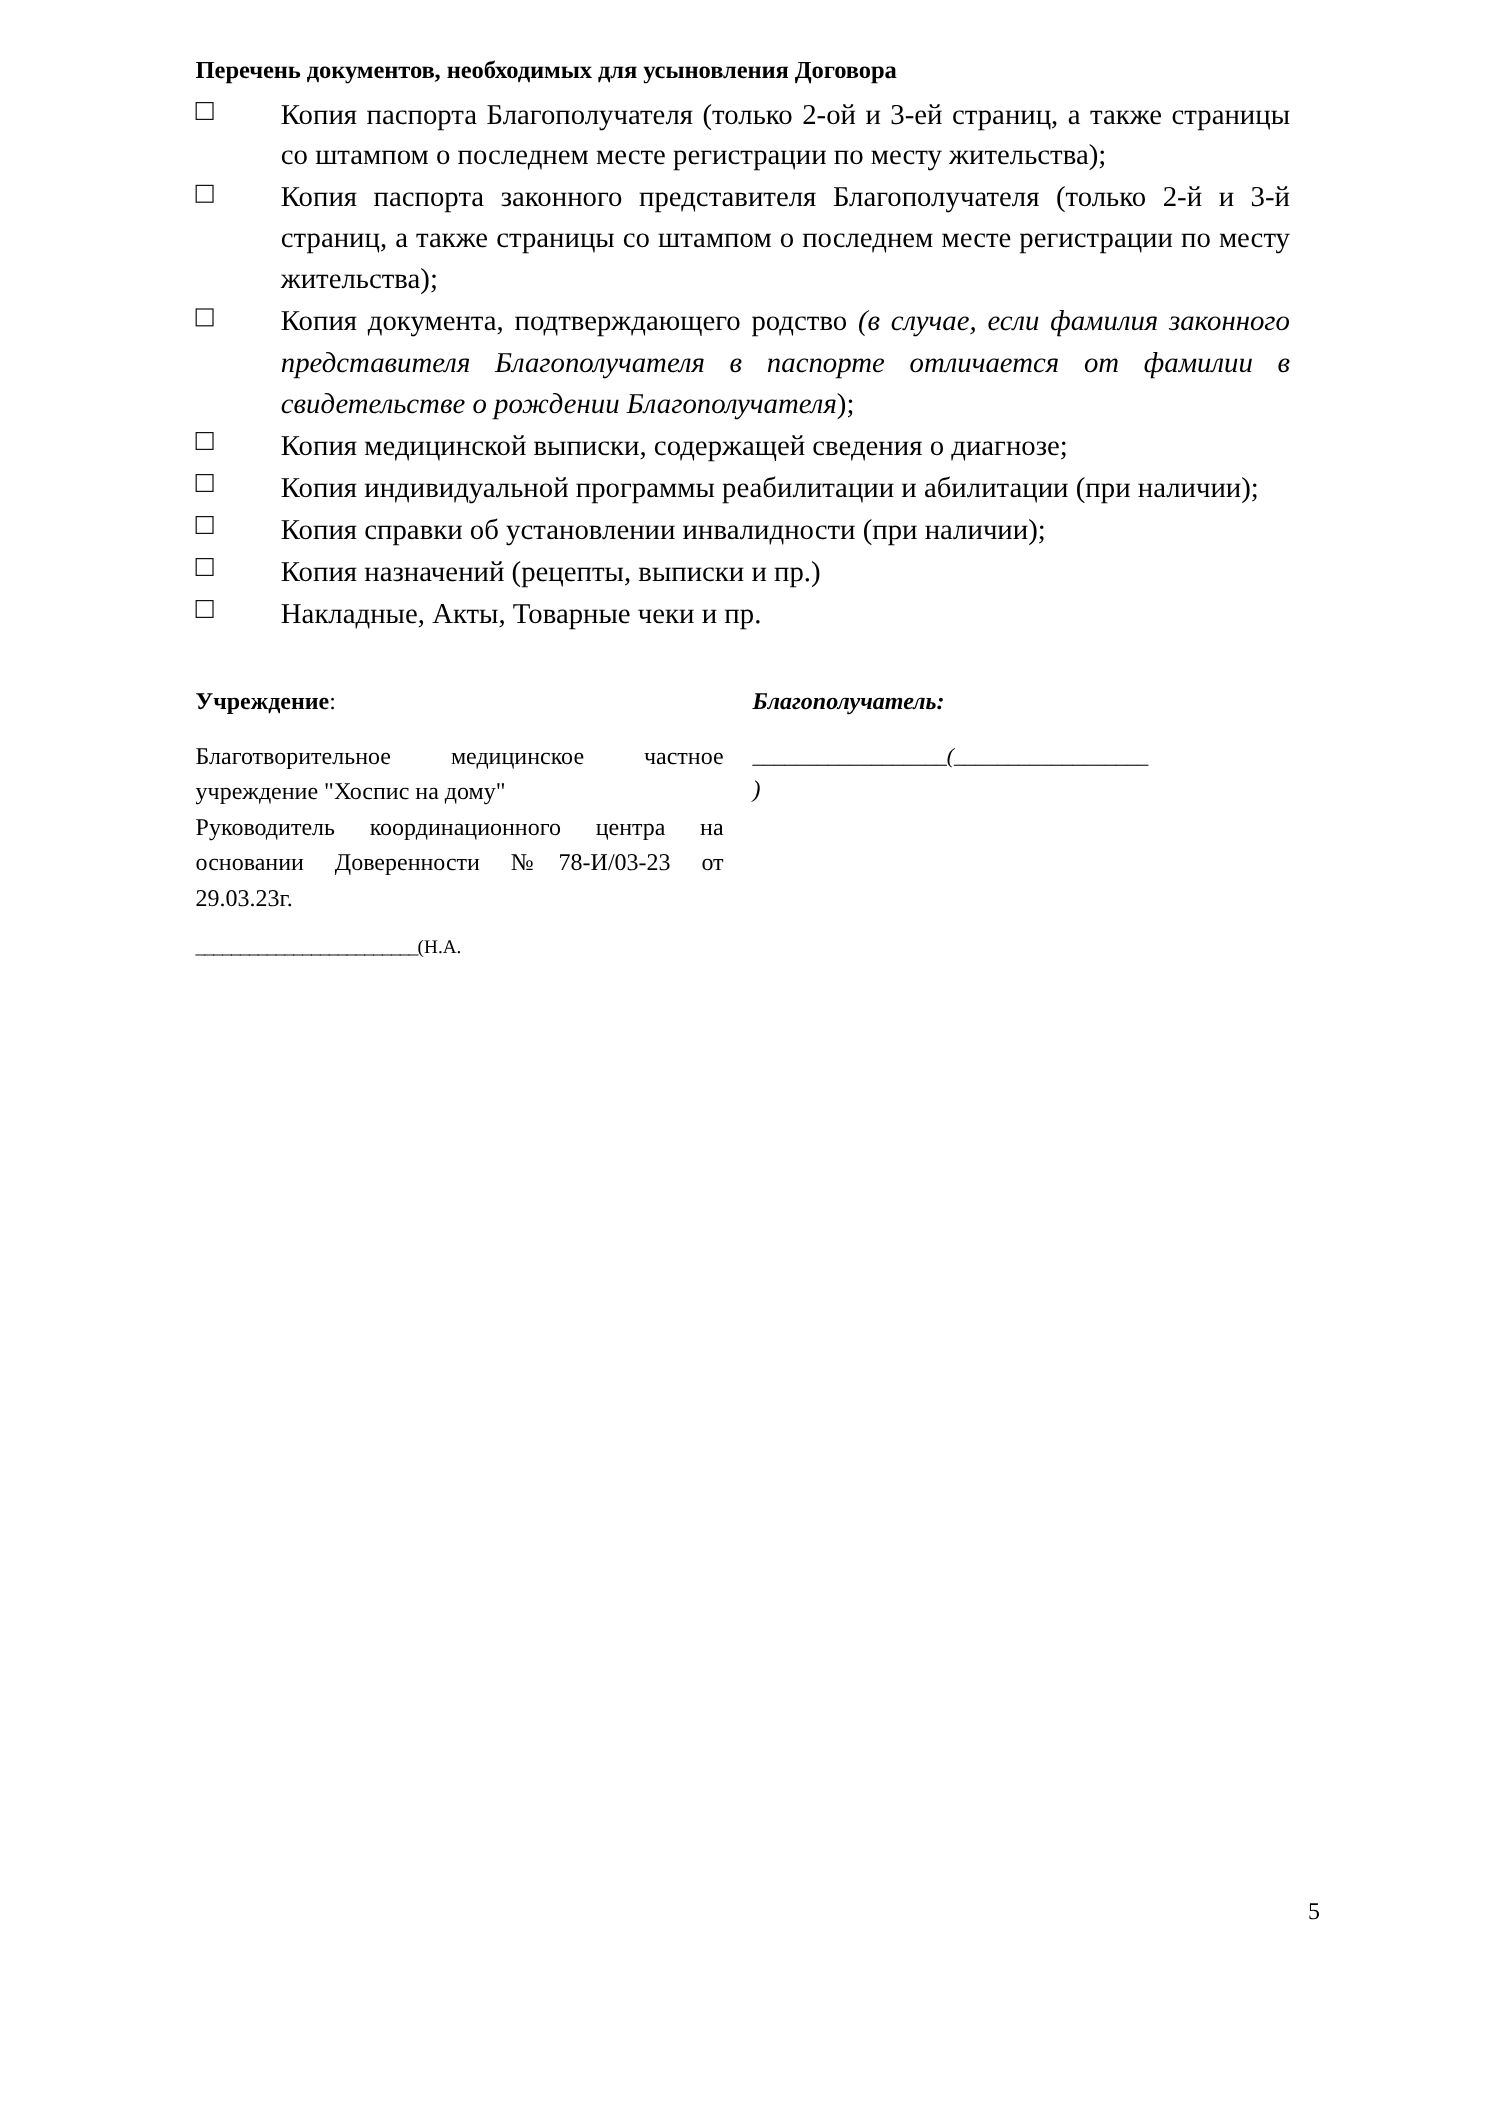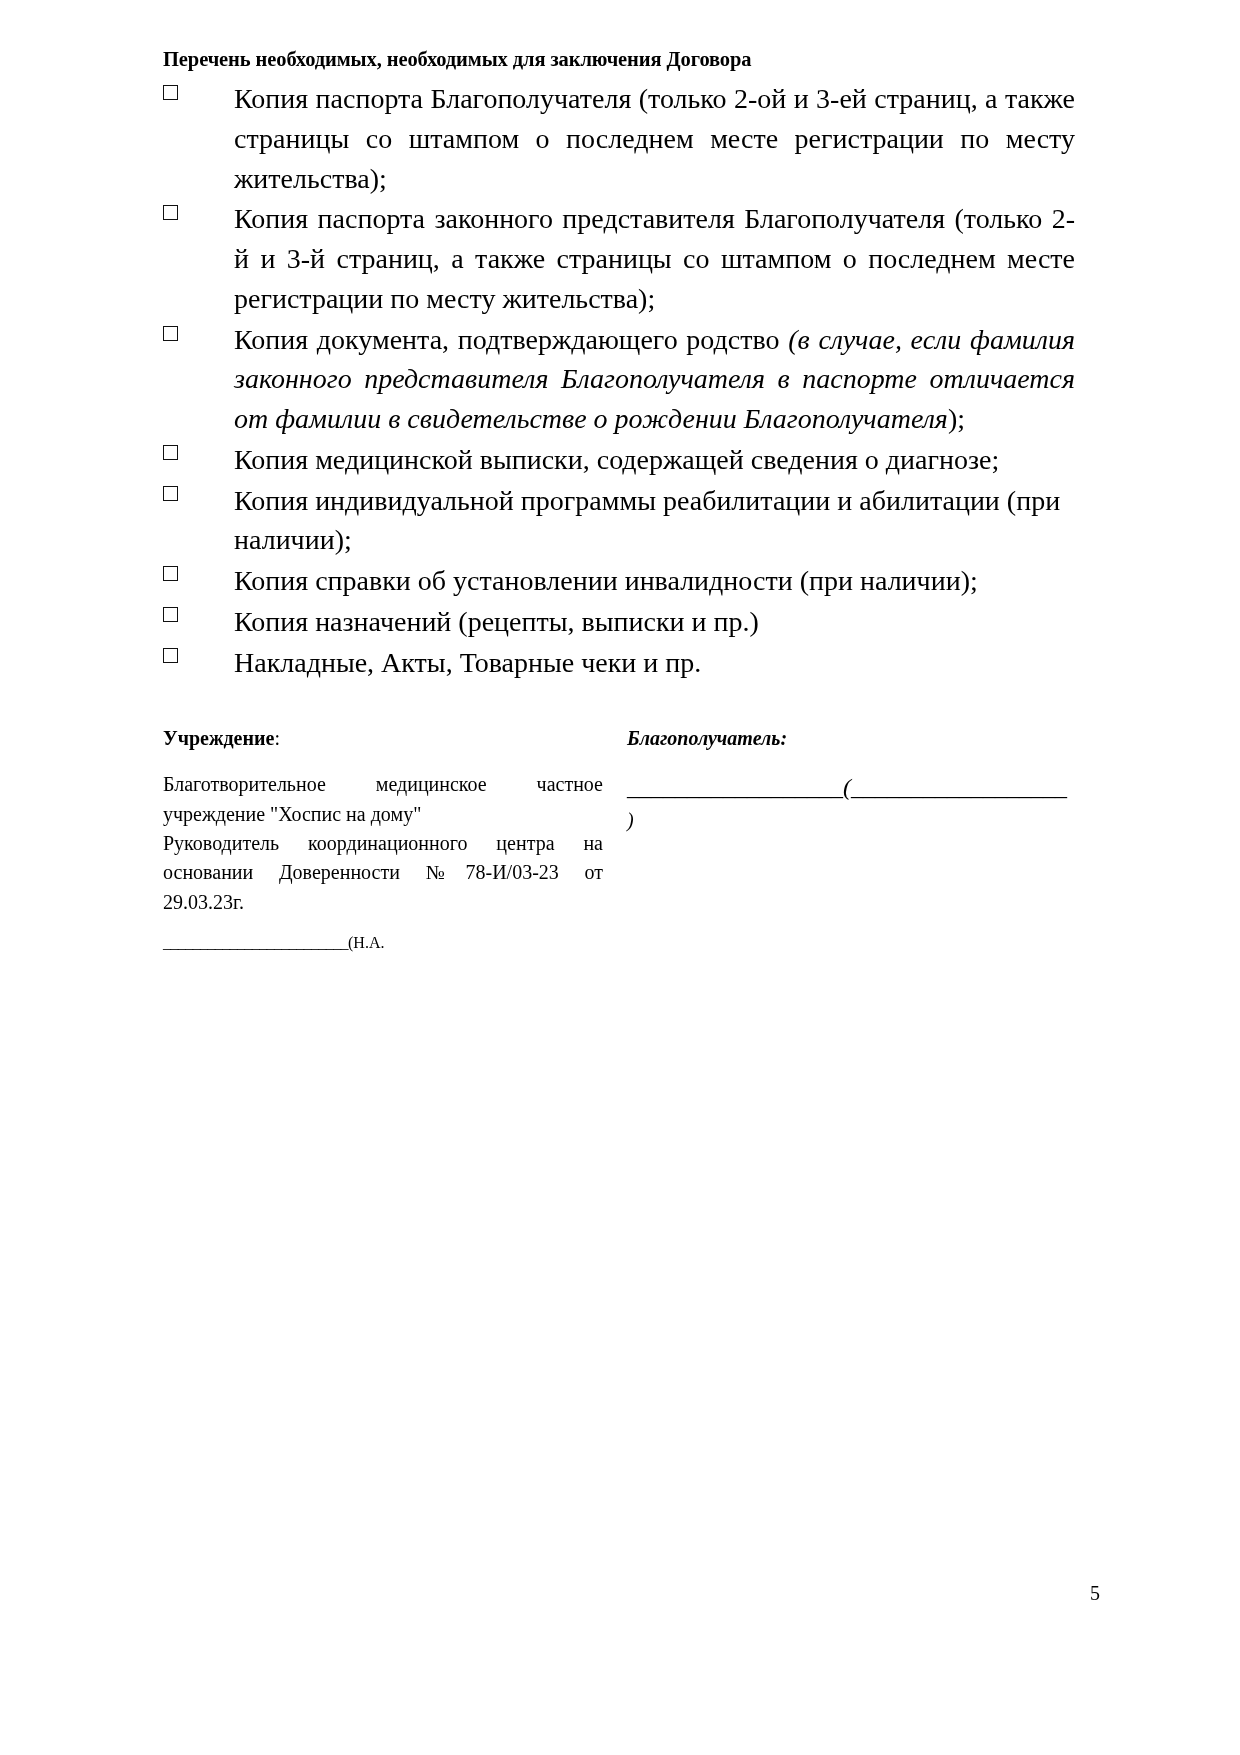--- a/index.html
+++ b/index.html
@@ -57,21 +57,21 @@
   .checkbox {
     display: inline-block;
     width: 15px;
     height: 15px;
     border: 1.4px solid #111;
     box-sizing: border-box;
     background: #fff;
   }
   .check-text {
     flex: 1 1 auto;
-    font-size: 28px;
+    font-size: 24px;
     line-height: 1.42;
     text-align: justify;
     text-justify: inter-word;
     hyphens: none;
     font-family: Liberation Serif, serif;
   }
   .check-text.nojust {
     text-align: left;
   }
   .check-text i,
@@ -117,21 +117,21 @@
     line-height: 1.47;
     margin-top: 14px;
     letter-spacing: 0px;
     word-spacing: 0px;
     white-space: normal;
   }
   .sign-line .rule {
     letter-spacing: -0.6px;
   }
   .sign-line-right {
-    font-size: 24px;
+    font-size: 18px;
     line-height: 1.47;
     margin-top: 14px;
   }
   .sign-name {
     font-size: 20px;
     line-height: 1.47;
   }
 
   
   .page-number {
@@ -141,21 +141,21 @@
     font-size: 20px;
     line-height: 1;
   }
 </style>
 </head>
 <body>
 
 <div class="page">
   <div class="content">
 
-    <h1 class="doc-heading">Перечень необходимых, необходимых для заключения Договора</h1>
+    <h1 class="doc-heading">Перечень документов, необходимых для усыновления Договора</h1>
 
     <ul class="checklist">
 
       <li class="check-item">
         <span class="checkbox-cell">
           <span class="checkbox"></span>
         </span>
         <span class="check-text">Копия паспорта Благополучателя (только 2-ой и 3-ей страниц, а также страницы со штампом о последнем месте регистрации по месту жительства);</span>
       </li>
 

